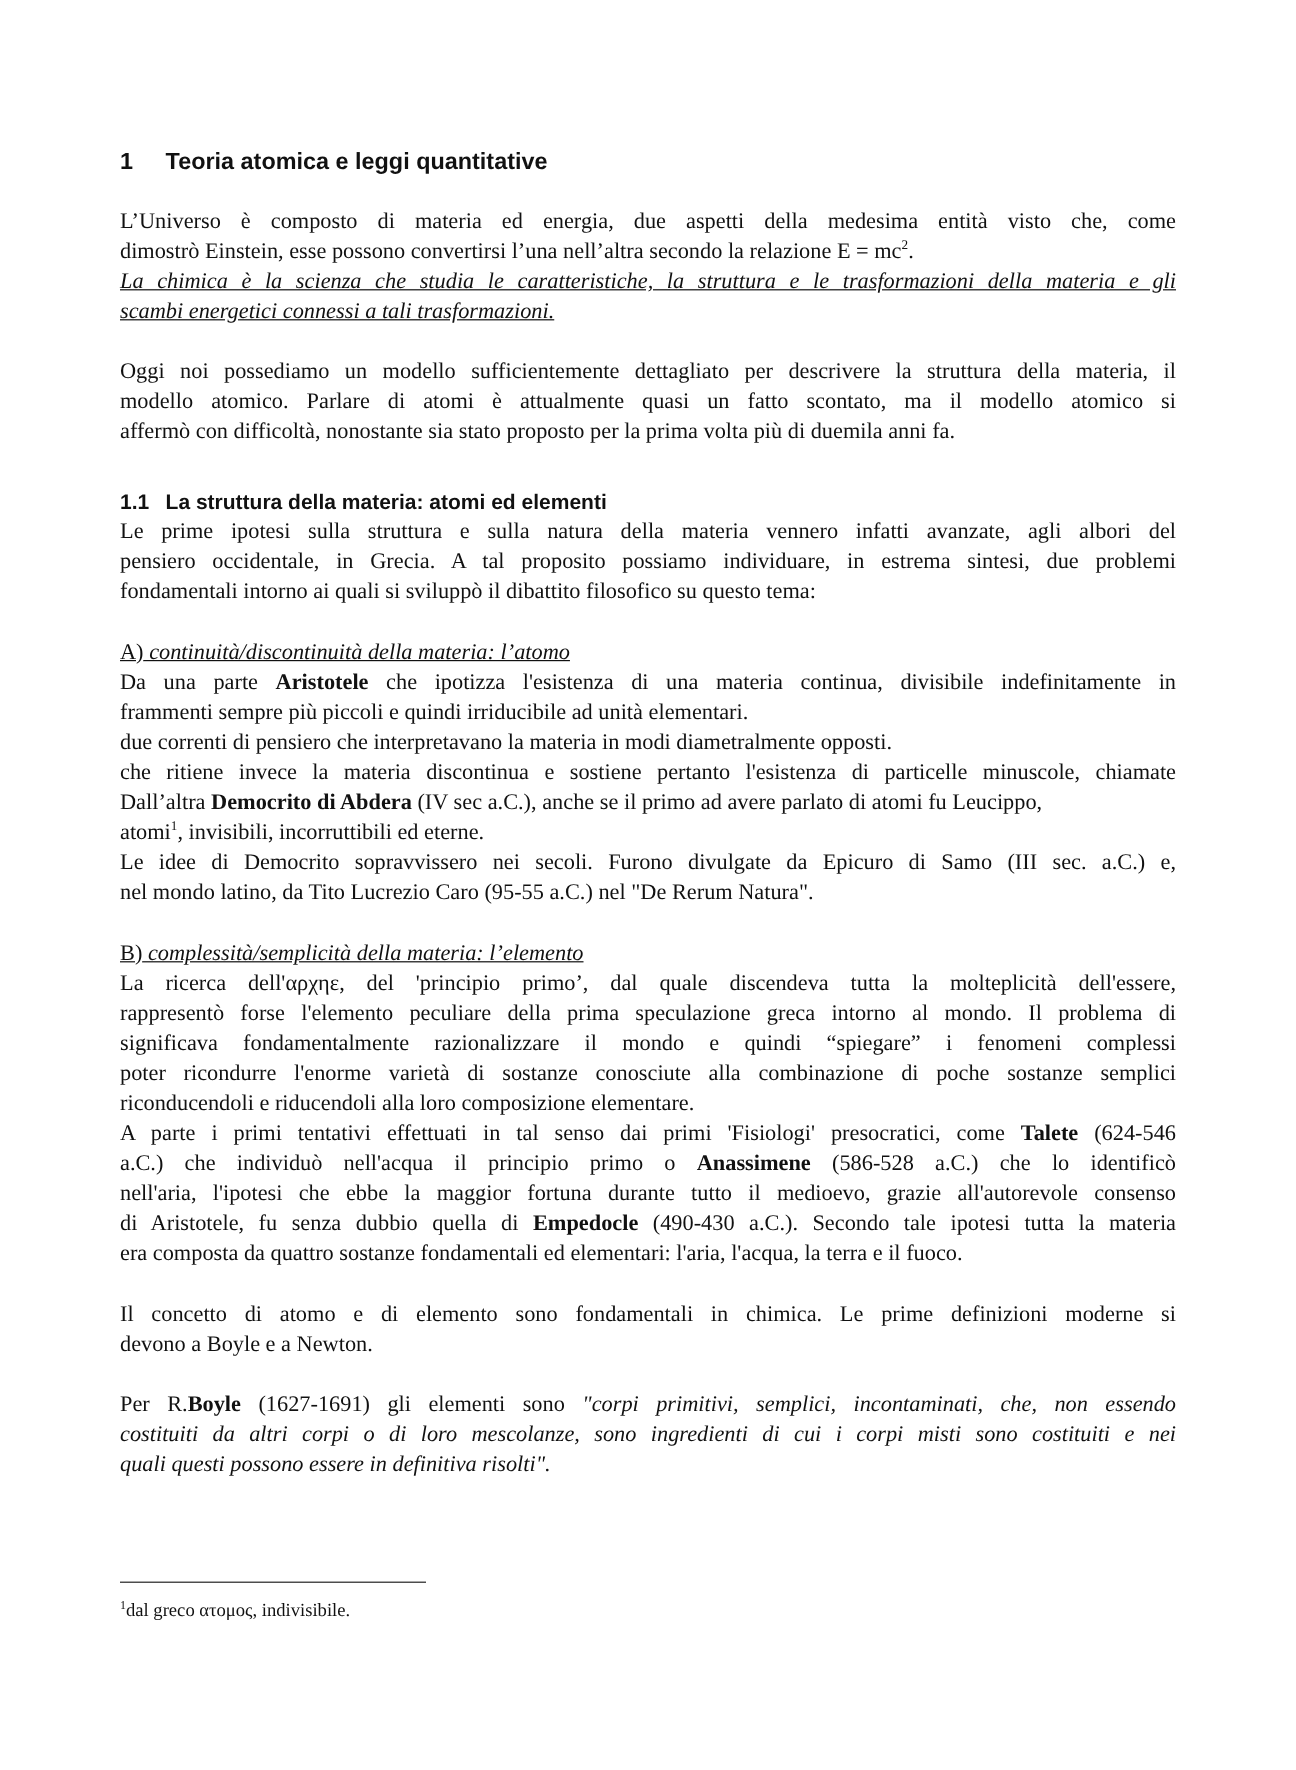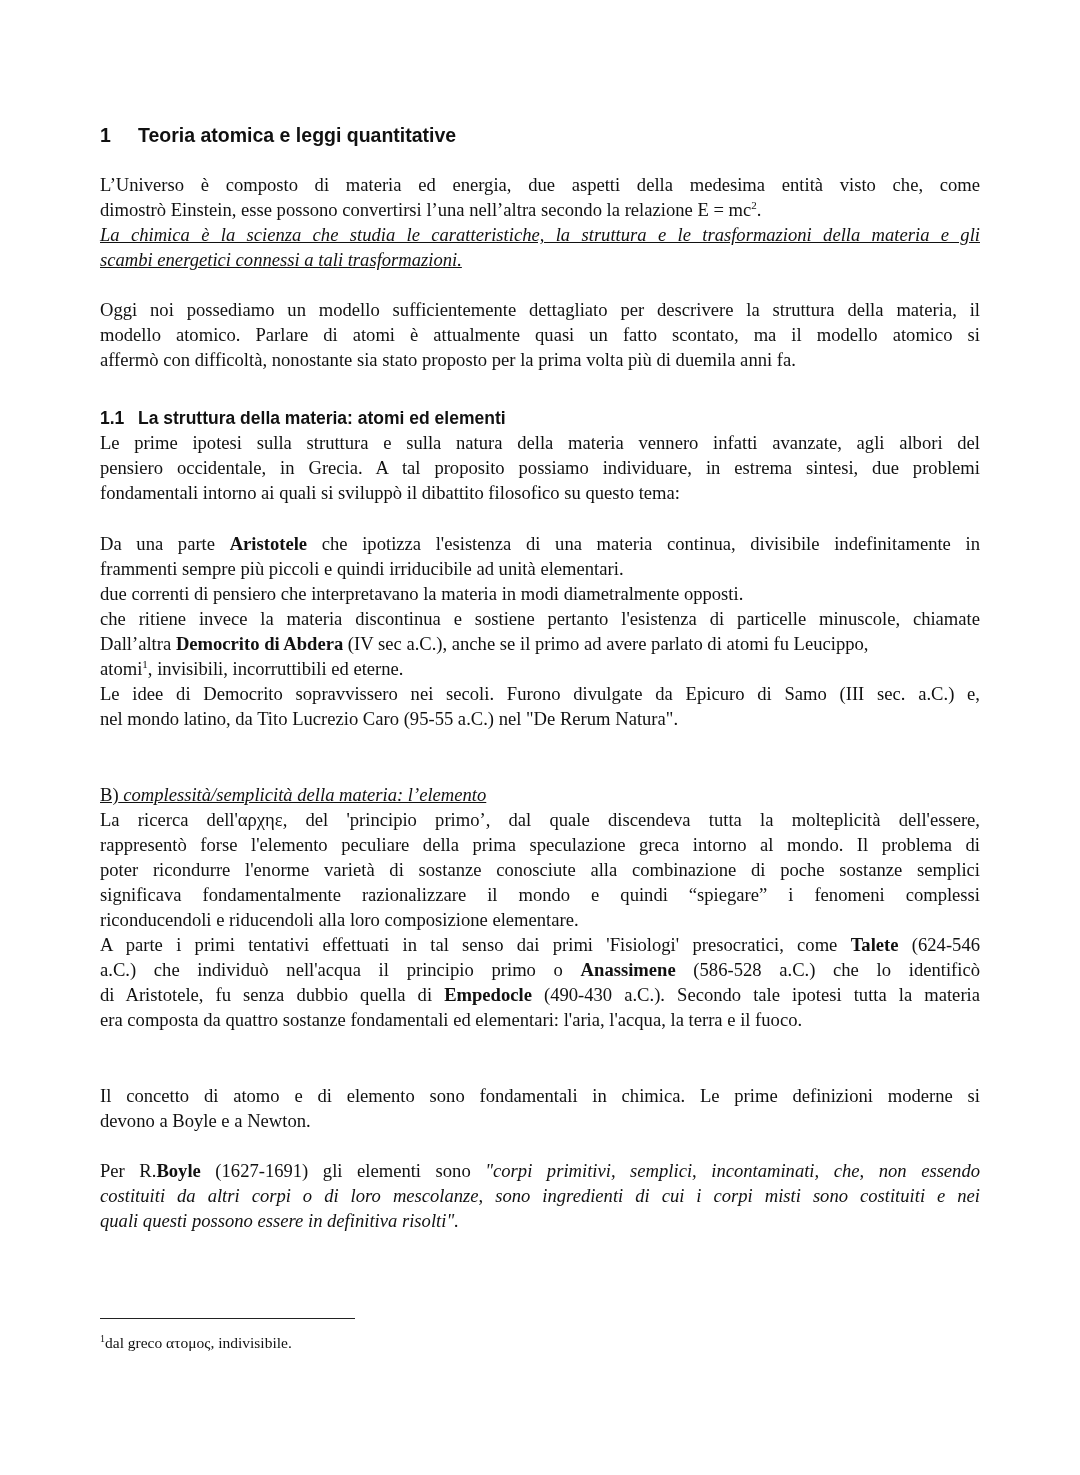--- a/index.html
+++ b/index.html
@@ -45,39 +45,41 @@
   <div class="block" style="top:406px">
     <div class="h2">
       <span class="num2">1.1</span><span>La struttura della materia: atomi ed elementi</span>
     </div>
     <span class="line">Le prime ipotesi sulla struttura e sulla natura della materia vennero infatti avanzate, agli albori del</span>
     <span class="line">pensiero occidentale, in Grecia. A tal proposito possiamo individuare, in estrema sintesi, due problemi</span>
     <span class="line last">fondamentali intorno ai quali si sviluppò il dibattito filosofico su questo tema:</span>
   </div>
 
   <div class="block" style="top:531px">
+    <span class="line last u"><span>A)</span><span class="i"> continuità/discontinuità della materia: l’atomo</span></span>
     <span class="line"><span>Da una parte </span><span class="b">Aristotele</span><span> che ipotizza l'esistenza di una materia continua, divisibile indefinitamente in</span></span>
     <span class="line last">frammenti sempre più piccoli e quindi irriducibile ad unità elementari.</span>
     <span class="line last">due correnti di pensiero che interpretavano la materia in modi diametralmente opposti.</span>
     <span class="line">che ritiene invece la materia discontinua e sostiene pertanto l'esistenza di particelle minuscole, chiamate</span>
     <span class="line last"><span>Dall’altra </span><span class="b">Democrito di Abdera</span><span> (IV sec a.C.), anche se il primo ad avere parlato di atomi fu Leucippo,</span></span>
     <span class="line last"><span>atomi</span><sup>1</sup><span>, invisibili, incorruttibili ed eterne.</span></span>
     <span class="line">Le idee di Democrito sopravvissero nei secoli. Furono divulgate da Epicuro di Samo (III sec. a.C.) e,</span>
     <span class="line last">nel mondo latino, da Tito Lucrezio Caro (95-55 a.C.) nel "De Rerum Natura".</span>
   </div>
 
   <div class="block" style="top:782px">
     <span class="line last u"><span>B)</span><span class="i"> complessità/semplicità della materia: l’elemento</span></span>
     <span class="line">La ricerca dell'αρχηε, del 'principio primo’, dal quale discendeva tutta la molteplicità dell'essere,</span>
     <span class="line">rappresentò forse l'elemento peculiare della prima speculazione greca intorno al mondo. Il problema di</span>
+    <span class="line">significava fondamentalmente razionalizzare il mondo e quindi “spiegare” i fenomeni complessi</span>
     <span class="line">poter ricondurre l'enorme varietà di sostanze conosciute alla combinazione di poche sostanze semplici</span>
-    <span class="line">significava fondamentalmente razionalizzare il mondo e quindi “spiegare” i fenomeni complessi</span>
     <span class="line last">riconducendoli e riducendoli alla loro composizione elementare.</span>
     <span class="line"><span>A parte i primi tentativi effettuati in tal senso dai primi 'Fisiologi' presocratici, come </span><span class="b">Talete</span><span> (624-546</span></span>
     <span class="line"><span>a.C.) che individuò nell'acqua il principio primo o </span><span class="b">Anassimene</span><span> (586-528 a.C.) che lo identificò</span></span>
+    <span class="line">nell'aria, l'ipotesi che ebbe la maggior fortuna durante tutto il medioevo, grazie all'autorevole consenso</span>
     <span class="line"><span>di Aristotele, fu senza dubbio quella di </span><span class="b">Empedocle</span><span> (490-430 a.C.). Secondo tale ipotesi tutta la materia</span></span>
     <span class="line last">era composta da quattro sostanze fondamentali ed elementari: l'aria, l'acqua, la terra e il fuoco.</span>
   </div>
 
   <div class="block" style="top:1083px">
     <span class="line">Il concetto di atomo e di elemento sono fondamentali in chimica. Le prime definizioni moderne si</span>
     <span class="line last">devono a Boyle e a Newton.</span>
   </div>
 
   <div class="block" style="top:1158px">

